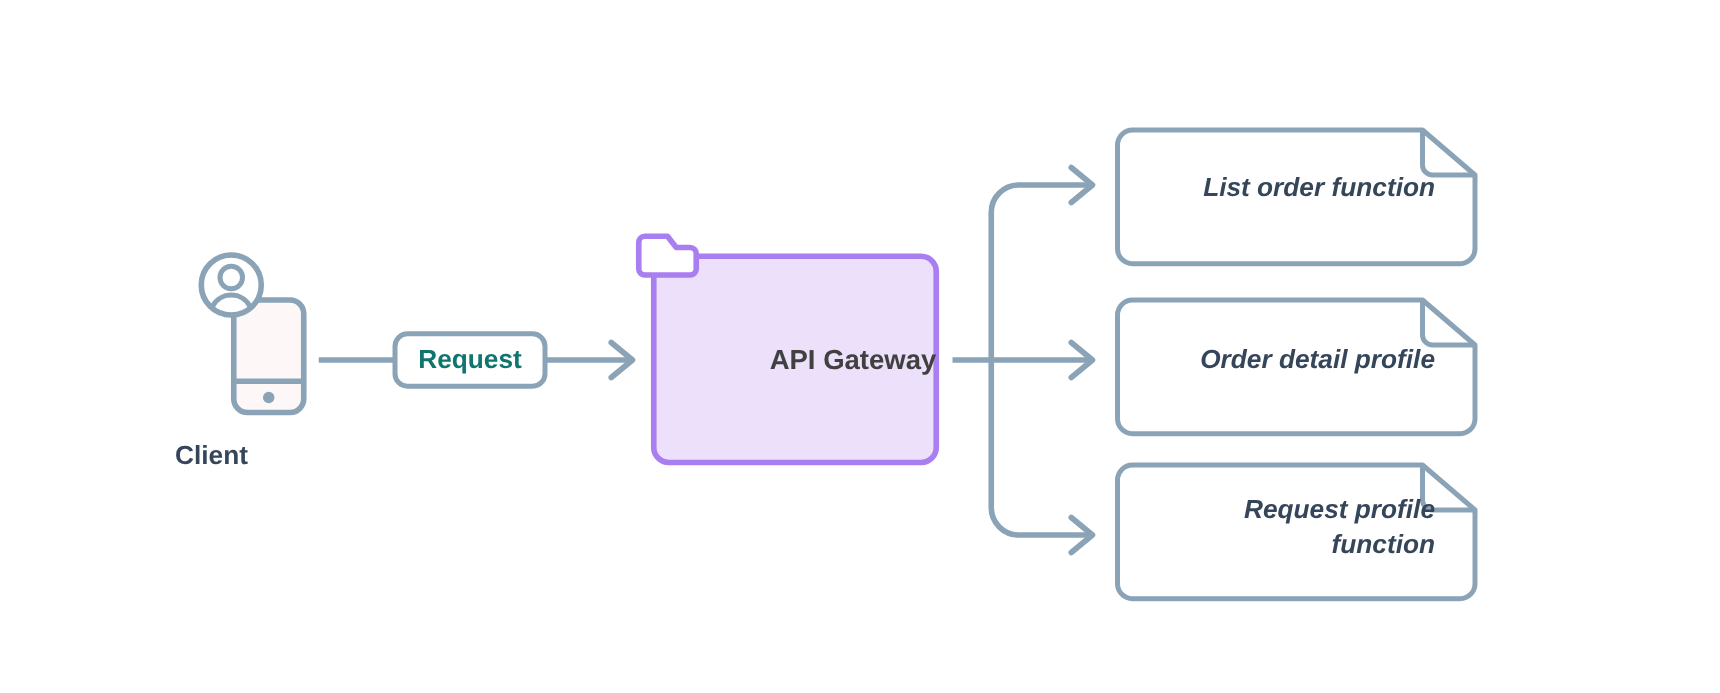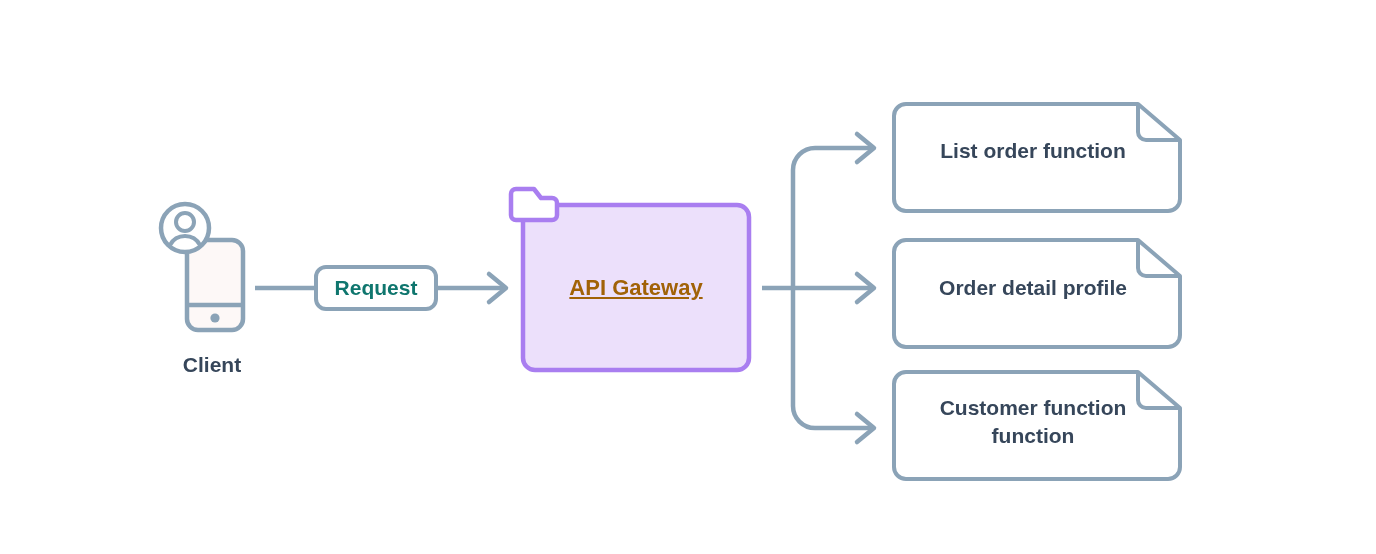--- a/index.html
+++ b/index.html
@@ -28,48 +28,47 @@
     position: absolute;
     font-family: "Liberation Sans", sans-serif;
     font-weight: bold;
     white-space: pre-line;
     pointer-events: none;
   }
   #client-label {
     left: 140px;
     top: 353px;
     width: 144px;
-    text-align: center;
     font-size: 21px;
     color: #36465a;
   }
   #gateway-label {
     left: 523px;
     top: 275px;
     width: 226px;
-    text-align: center;
+    text-align: right;
     font-size: 22px;
-    color: #a16207;
-    text-decoration: underline;
+    color: #404040;
   }
   #request-label {
     left: 316px;
     top: 276px;
     width: 120px;
     text-align: center;
     font-size: 21px;
     color: #0f766e;
   }
   .fn-label {
     left: 918px;
     font-size: 21px;
     color: #36465a;
     width: 230px;
-    text-align: center;
+    text-align: right;
     line-height: 28px;
+    font-style: italic;
   }
   #fn-label-0 { top: 137px; }
   #fn-label-1 { top: 274px; }
   #fn-label-2 { top: 394px; }
 </style>
 </head>
 <body>
 
 <div id="canvas">
 
@@ -133,16 +132,16 @@
   <div class="node-label" id="client-label">Client</div>
 
   <div class="node-label" id="request-label">Request</div>
 
   <div class="node-label" id="gateway-label">API Gateway</div>
 
   <div class="node-label fn-label" id="fn-label-0">List order function</div>
 
   <div class="node-label fn-label" id="fn-label-1">Order detail profile</div>
 
-  <div class="node-label fn-label" id="fn-label-2">Customer function
+  <div class="node-label fn-label" id="fn-label-2">Request profile
 function</div>
 
 </div>
 
 </body></html>

